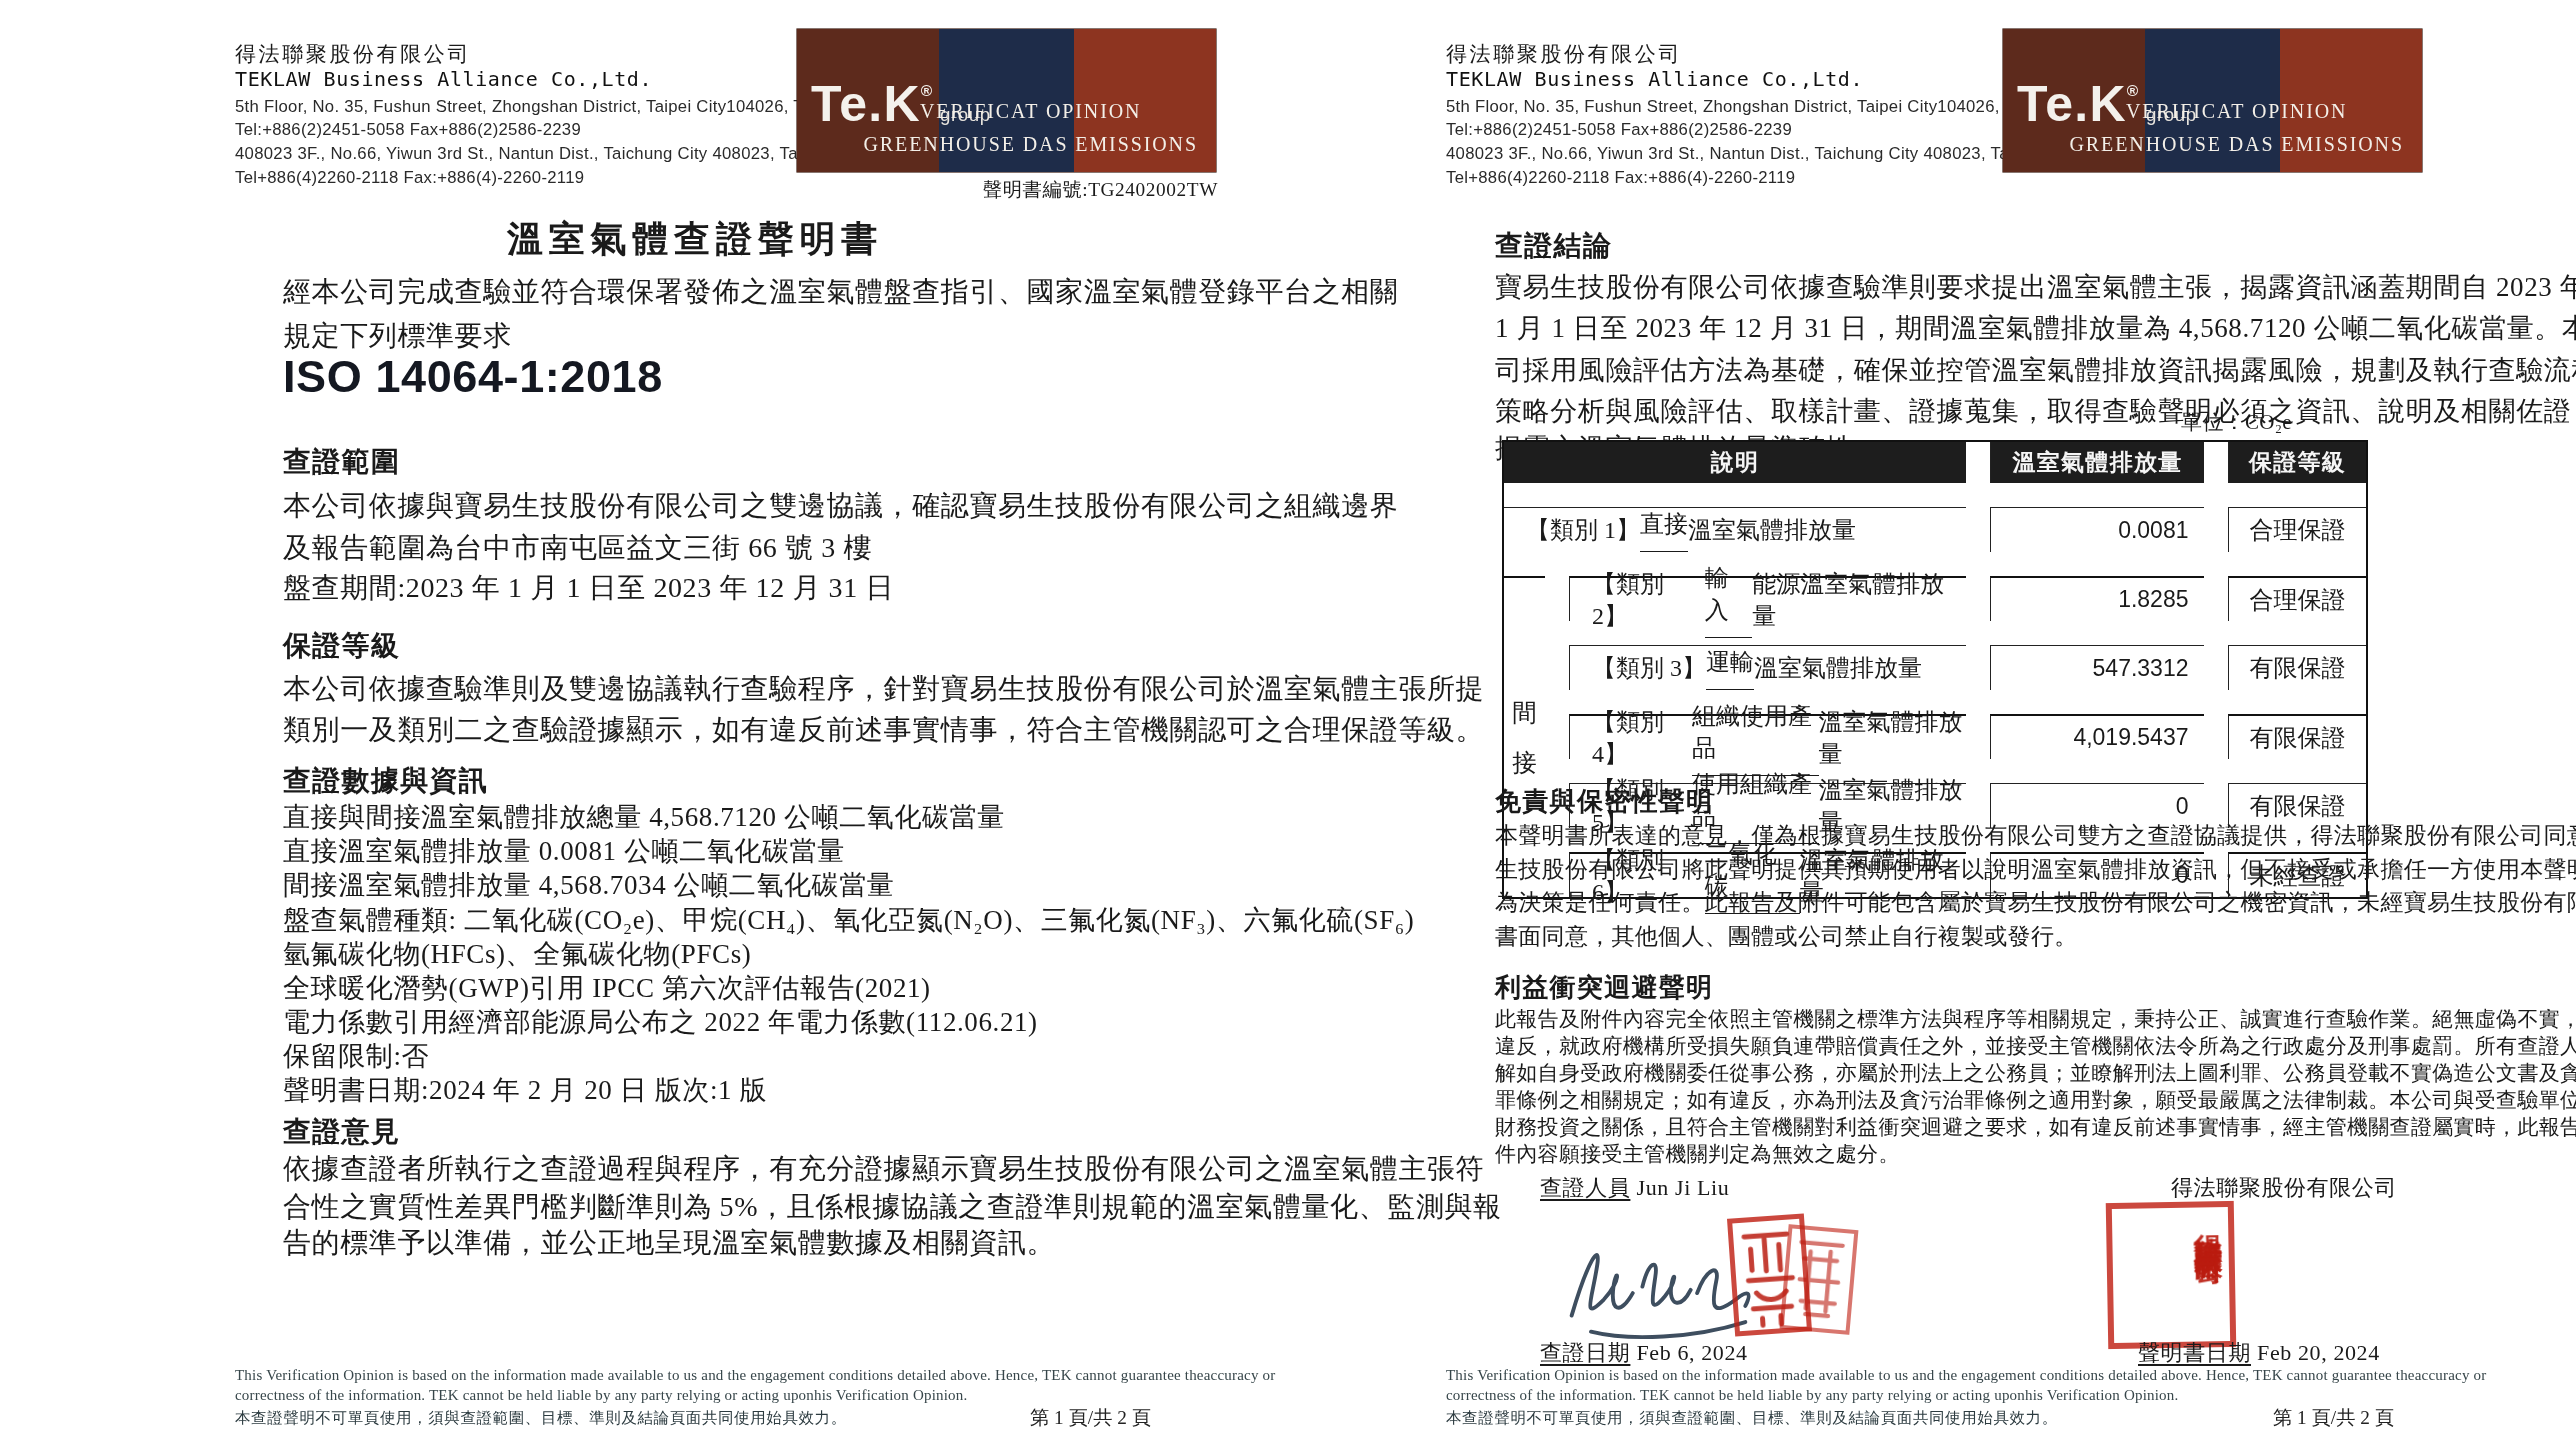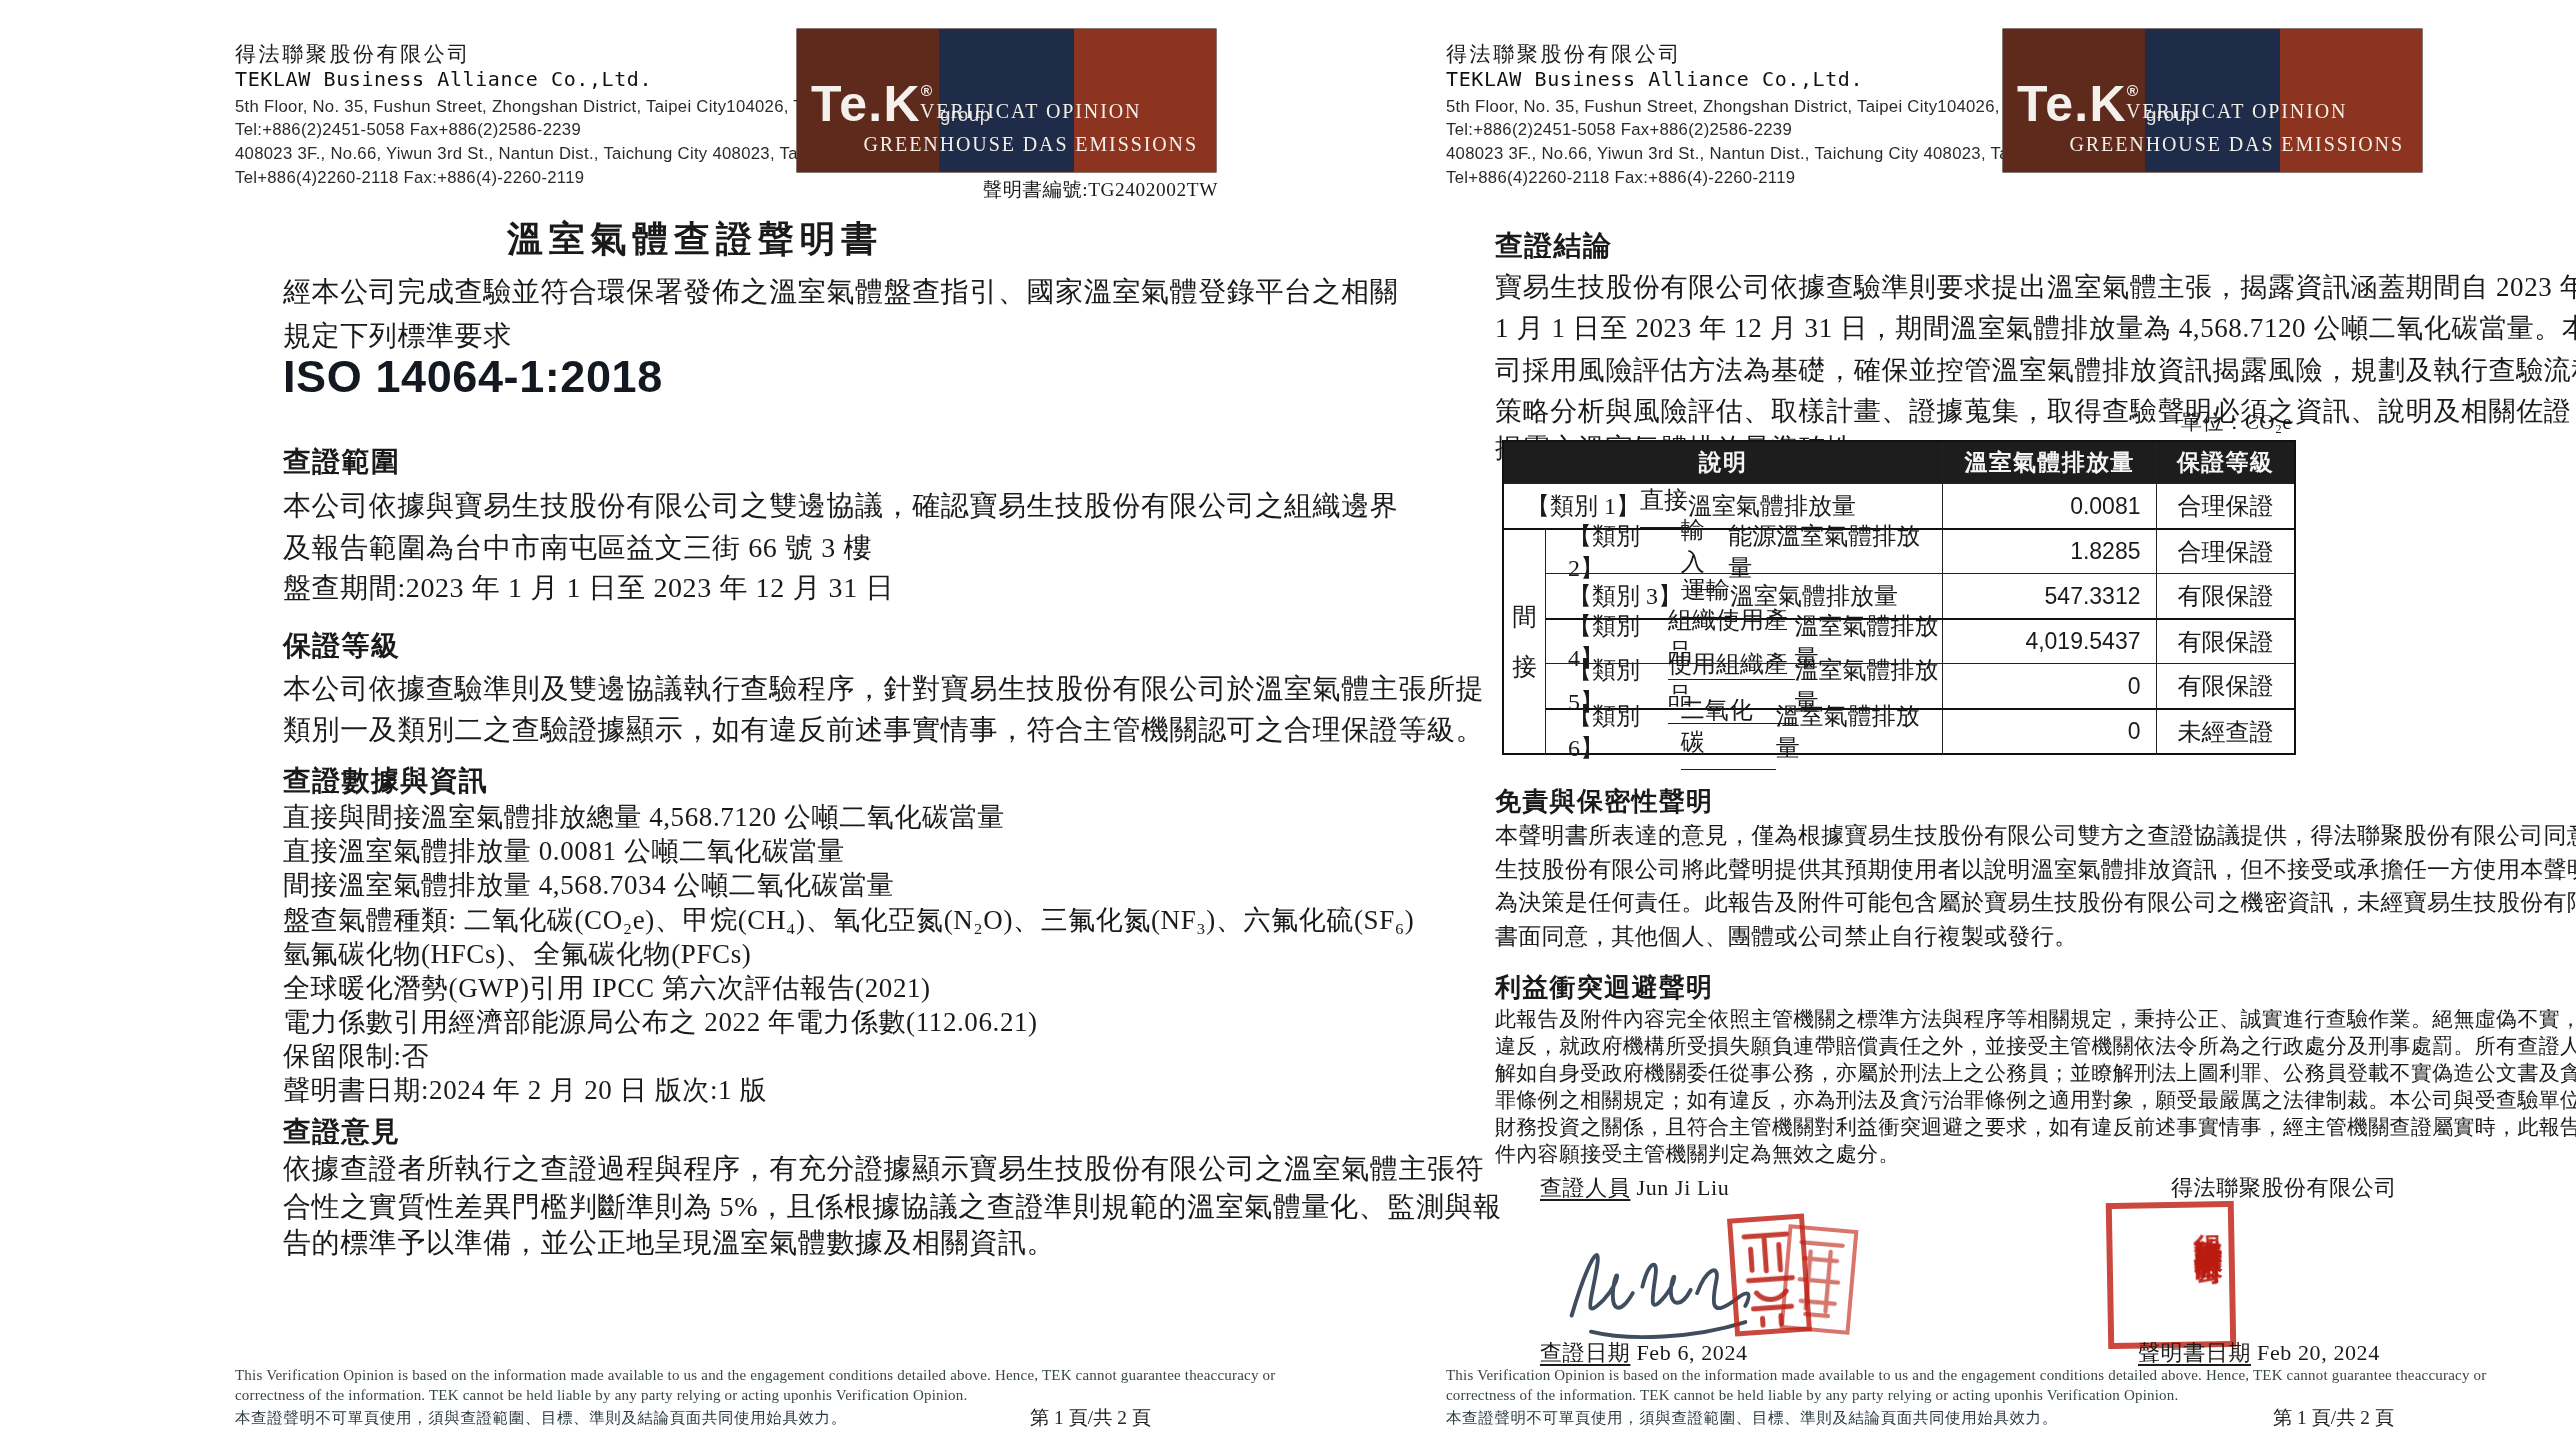--- a/index.html
+++ b/index.html
@@ -32,21 +32,21 @@
   .iso{font-family:"Liberation Sans","DejaVu Sans",sans-serif;font-weight:bold;font-size:45px;letter-spacing:0.6px;color:#141821;}
   .docno{font-size:19.3px;letter-spacing:0.6px;}
   
   .foot-en{font-family:Liberation Serif, serif;font-size:15px;color:#37464a;letter-spacing:0.2px;text-align:right;}
   .foot-cn{font-size:15.5px;color:#2c3b40;letter-spacing:0.6px;}
   .pageno{font-size:19.3px;color:#222;}
   
   .ghg-table{position:absolute;left:1502px;top:440px;display:grid;
              grid-template-columns:41px 397px 214px 138px;
              grid-template-rows:41px repeat(6,45px);
-             border:2.6px solid #111;background:#fff;font-size:24px;}
+             border:2.6px solid #111;background:#fff;font-size:24px;gap:24px;}
   .ghg-table .cell{border-top:1.3px solid #222;display:flex;align-items:center;}
   .ghg-table .head{background:#1d1d1d;color:#f5f5f5;font-weight:bold;font-size:23px;
                    justify-content:center;border-top:none;letter-spacing:1.3px;}
   .ghg-table .desc{padding-left:22px;}
   .ghg-table .val{justify-content:flex-end;padding-right:15.5px;
                   font-family:"Liberation Sans","DejaVu Sans",sans-serif;font-size:23px;}
   .ghg-table .lvl{justify-content:center;}
   .ghg-table .vline{border-left:1.3px solid #222;}
   .ghg-table .thick{border-top:2.6px solid #111;}
   .ghg-table .indirect{grid-column:1;grid-row:3/8;border-top:2.6px solid #111;

